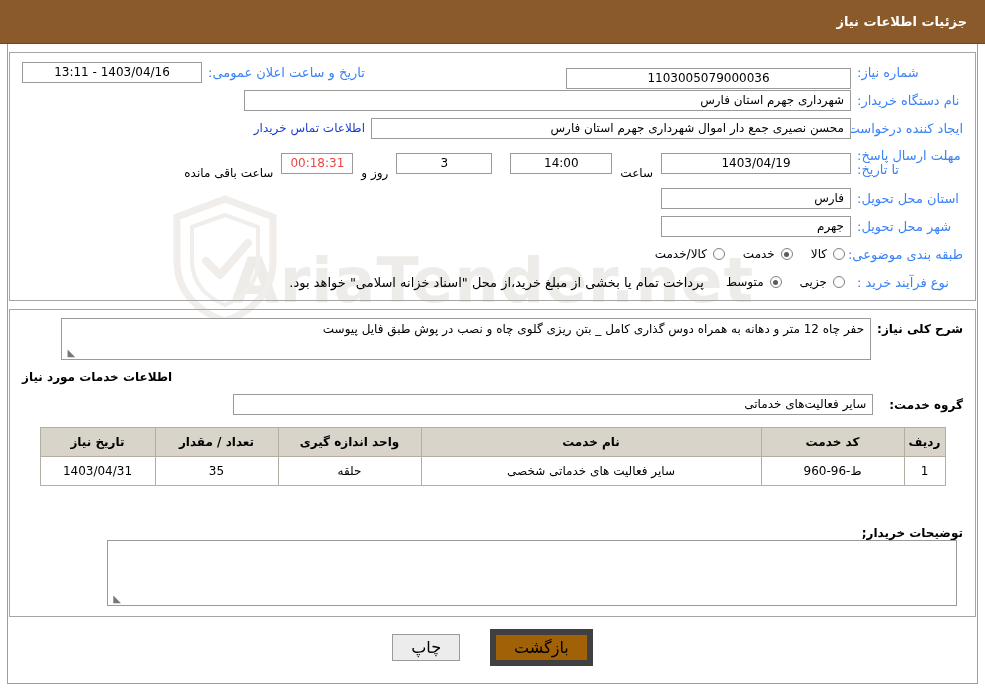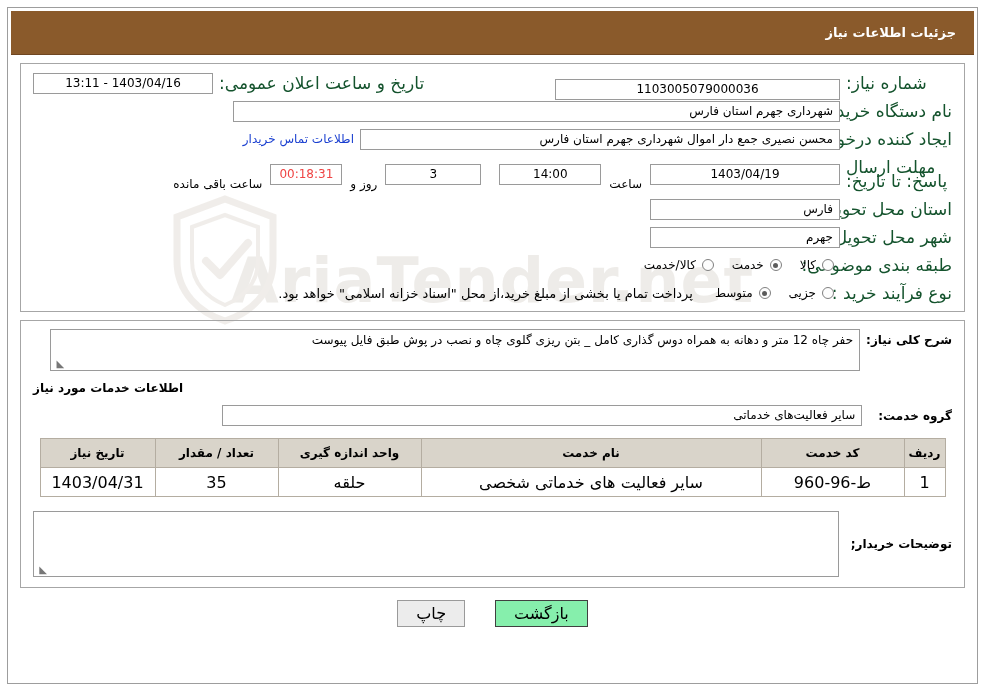--- a/index.html
+++ b/index.html
@@ -76,43 +76,43 @@
     top: 7px;
     width: 971px;
     height: 677px;
     border: 1px solid #9d9d9d;
     box-sizing: border-box;
     z-index: 1;
   }
   .content {
     position: relative;
     z-index: 2;
-    padding: 11px;
+    padding: 0;
   }
   .panel {
     margin: 8px 9px 0 9px;
     border: 1px solid #a6a6a6;
     background: transparent;
     box-sizing: border-box;
     position: relative;
   }
   .panel-top {
     height: 249px;
     padding: 8px 12px 4px 12px;
   }
   .row {
     display: flex;
     align-items: center;
     margin-bottom: 6px;
     height: 22px;
   }
   .lbl {
     text-align: left;
-    font-size: 17px;
-    color: #14532d;
+    font-size: 13px;
+    color: #3b82f6;
     white-space: nowrap;
     padding-left: 6px;
     box-sizing: border-box;
   }
   .lbl-w1 { width: 112px; }
   .fld {
     border: 1px solid #9a9a9a;
     background: #ffffff;
     height: 21px;
     line-height: 19px;
@@ -238,29 +238,30 @@
     background: #d9d4ca;
     border: 1px solid #b4ada1;
     font-size: 12px;
     font-weight: bold;
     height: 26px;
     text-align: center;
     color: #000;
   }
   table.svc td {
     border: 1px solid #b4ada1;
-    font-size: 16px;
+    font-size: 12px;
     height: 26px;
     text-align: center;
     background: #ffffff;
   }
   .buyer-row {
     display: flex;
     align-items: flex-start;
     margin-top: 14px;
+    flex-direction: column;
   }
   .buyer-label {
     font-size: 12px;
     font-weight: bold;
     white-space: nowrap;
     padding-left: 6px;
     padding-top: 26px;
   }
   .footer {
     display: flex;
@@ -272,22 +273,22 @@
   .btn {
     font-size: 16px;
     padding: 3px 18px;
     border: 1px solid #9a9a9a;
     background: #ececec;
     cursor: pointer;
     font-family: "DejaVu Sans", "Liberation Sans", sans-serif;
     color: #000;
   }
   .btn-back {
-    background: #86efac;
-    border: 1px solid #404040;
+    background: #a16207;
+    border: 6px solid #404040;
   }
 </style>
 </head>
 <body>
 
 <div class="page">
 
   <div class="outer-frame"></div>
 
   <div class="watermark">

